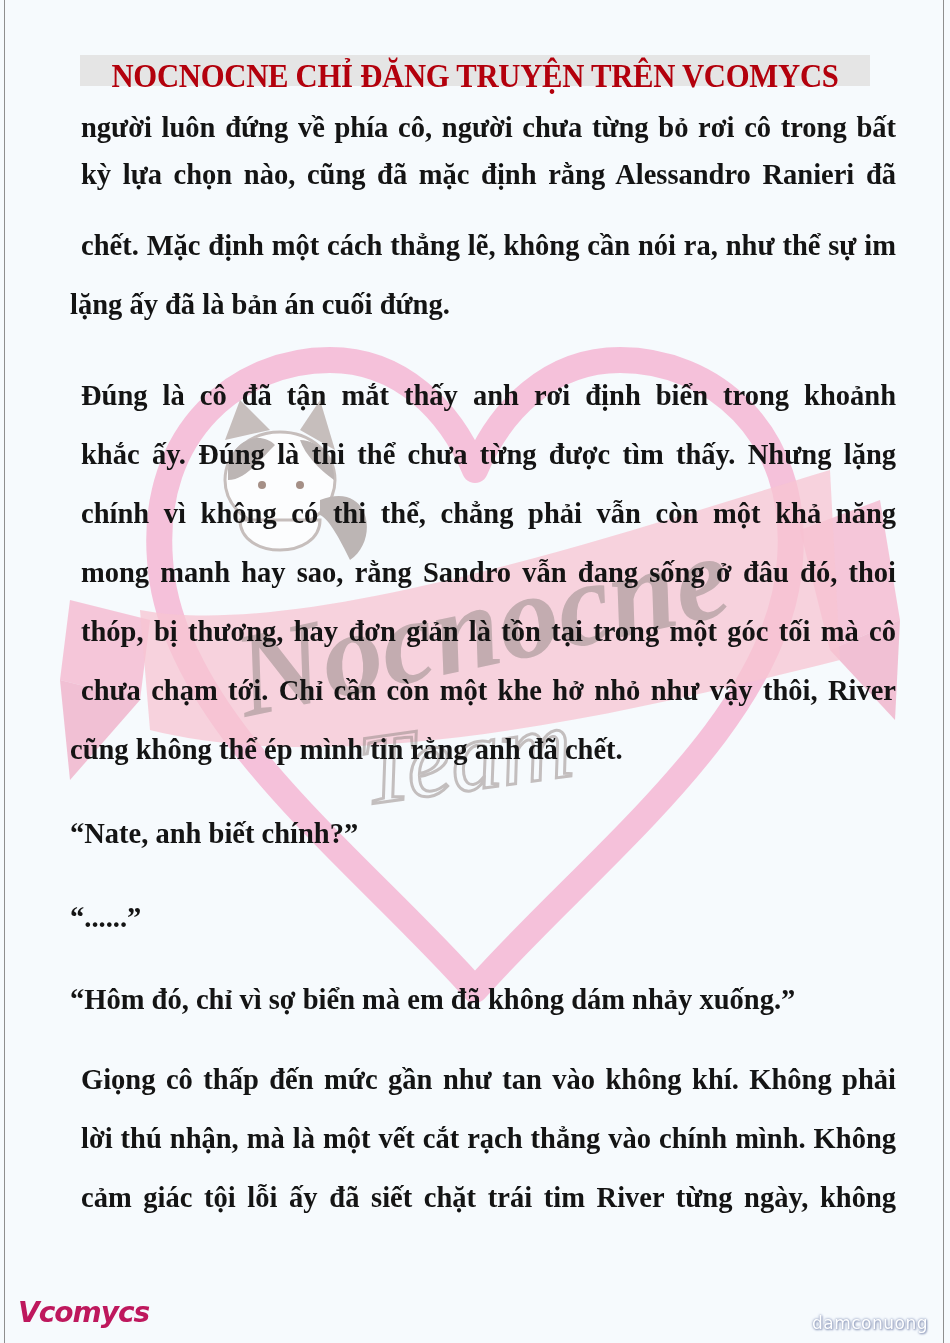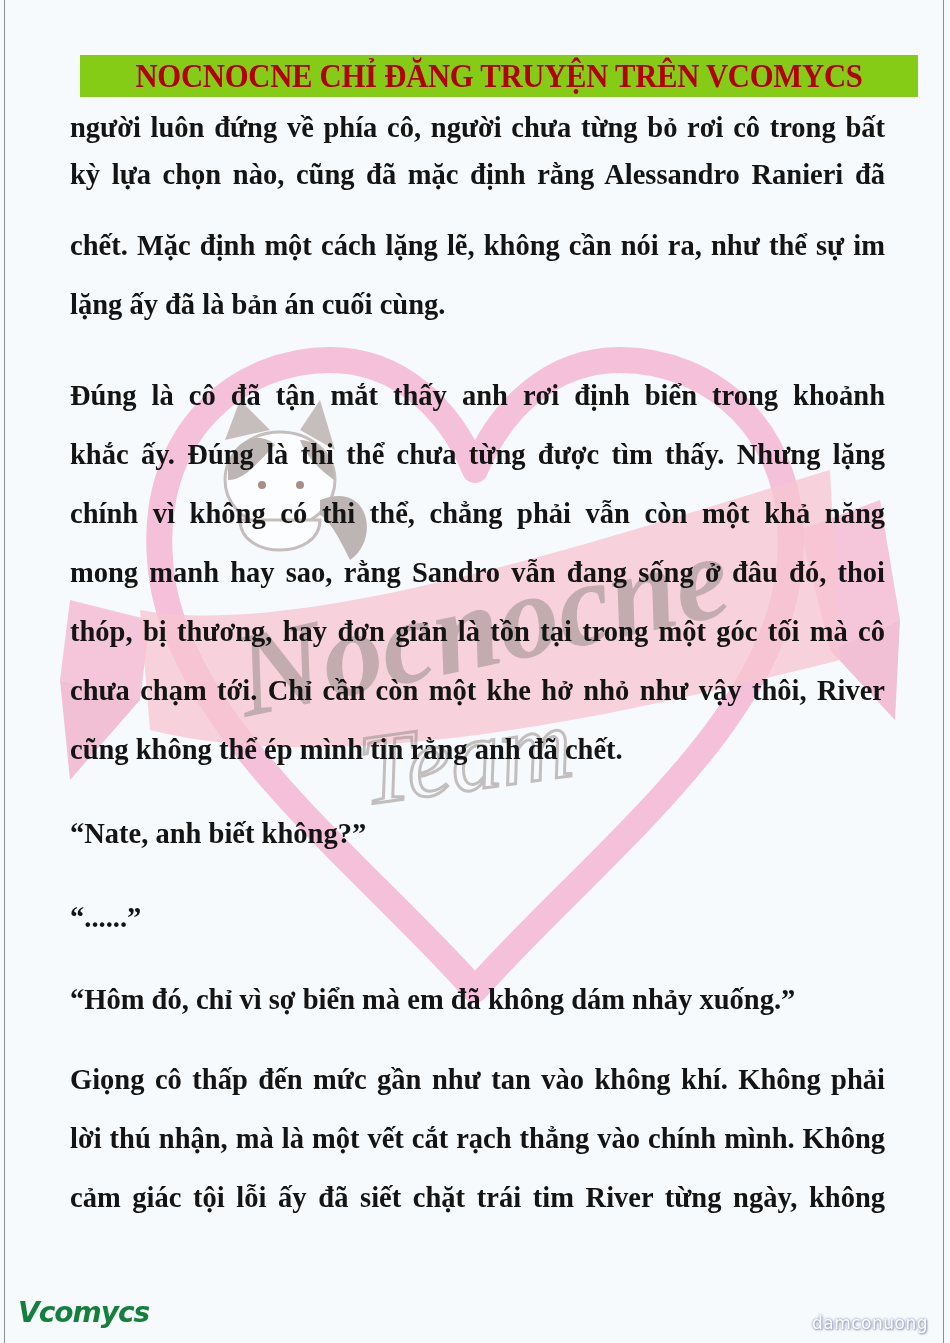--- a/index.html
+++ b/index.html
@@ -6,39 +6,39 @@
   body {
     width:950px; height:1343px; position:relative; overflow:hidden;
     background:#f6fafd;
     font-family:"Liberation Serif", "DejaVu Serif", serif;
   }
   .border-left { position:absolute; left:4px; top:0; width:1px; height:1343px; background:#8e8e8e; }
   .border-right { position:absolute; left:943px; top:0; width:1px; height:1343px; background:#8e8e8e; }
 
   .watermark { position:absolute; left:0; top:0; width:950px; height:1343px; pointer-events:none; }
 
-  .title-wrap { position:absolute; left:80px; top:55px; width:790px; height:42px; background:#84cc16;padding-left:48px; }
+  .title-wrap { position:absolute; left:80px; top:55px; width:790px; height:31px; background:#e5e5e5; }
   .title {
     position:absolute; left:0; right:0; top:0; height:42px; line-height:42px;
     text-align:center; color:#b3000c; font-weight:bold; font-size:33px;
     letter-spacing:-0.3px; white-space:nowrap;
     transform:scaleX(0.93); transform-origin:center;
   }
 
   .content { position:absolute; left:70px; top:108px; width:815px; }
   .line {
     position:absolute; left:0; width:815px; height:40px;
     font-size:28.5px; font-weight:bold; color:#141414; white-space:nowrap;
     line-height:40px;
   }
-  .just { text-align:justify; text-align-last:justify; }
+  .just { text-align:justify; text-align-last:justify;margin-left:11px; }
 
   .footer-logo {
     position:absolute; left:18px; top:1296px; font-family:"DejaVu Sans", sans-serif;
-    font-style:italic; font-weight:bold; font-size:28px; color:#15803d; letter-spacing:-1px;text-align:center;
+    font-style:italic; font-weight:bold; font-size:28px; color:#be185d; letter-spacing:-1px;text-align:center;
   }
   .footer-site {
     position:absolute; left:812px; top:1313px; font-family:"DejaVu Sans", sans-serif;
     font-size:17px; color:#ffffff; letter-spacing:0.5px;
     text-shadow:0 0 2px #9aa6c4, 0 0 3px #9aa6c4, 1px 1px 2px #8d98b8;
     text-align:center;
   }
 </style>
 </head>
 <body>
@@ -73,32 +73,32 @@
 </svg>
 
 <div class="title-wrap">
   <div class="title">NOCNOCNE CHỈ ĐĂNG TRUYỆN TRÊN VCOMYCS</div>
 </div>
 
 <div class="content">
 
   <div class="line just" style="top:0px">người luôn đứng về phía cô, người chưa từng bỏ rơi cô trong bất</div>
   <div class="line just" style="top:47px">kỳ lựa chọn nào, cũng đã mặc định rằng Alessandro Ranieri đã</div>
-  <div class="line just" style="top:118px">chết. Mặc định một cách lặng lẽ, không cần nói ra, như thể sự im</div>
-  <div class="line" style="top:177px">lặng ấy đã là bản án cuối cùng.</div>
+  <div class="line just" style="top:118px">chết. Mặc định một cách thẳng lẽ, không cần nói ra, như thể sự im</div>
+  <div class="line" style="top:177px">lặng ấy đã là bản án cuối đứng.</div>
 
   <div class="line just" style="top:268px">Đúng là cô đã tận mắt thấy anh rơi định biển trong khoảnh</div>
   <div class="line just" style="top:327px">khắc ấy. Đúng là thi thể chưa từng được tìm thấy. Nhưng lặng</div>
   <div class="line just" style="top:386px">chính vì không có thi thể, chẳng phải vẫn còn một khả năng</div>
   <div class="line just" style="top:445px">mong manh hay sao, rằng Sandro vẫn đang sống ở đâu đó, thoi</div>
   <div class="line just" style="top:504px">thóp, bị thương, hay đơn giản là tồn tại trong một góc tối mà cô</div>
   <div class="line just" style="top:563px">chưa chạm tới. Chỉ cần còn một khe hở nhỏ như vậy thôi, River</div>
   <div class="line" style="top:622px">cũng không thể ép mình tin rằng anh đã chết.</div>
 
-  <div class="line" style="top:706px">“Nate, anh biết không?”</div>
+  <div class="line" style="top:706px">“Nate, anh biết chính?”</div>
   <div class="line" style="top:790px">“......”</div>
   <div class="line" style="top:872px">“Hôm đó, chỉ vì sợ biển mà em đã không dám nhảy xuống.”</div>
 
   <div class="line just" style="top:952px">Giọng cô thấp đến mức gần như tan vào không khí. Không phải</div>
   <div class="line just" style="top:1011px">lời thú nhận, mà là một vết cắt rạch thẳng vào chính mình. Không</div>
   <div class="line just" style="top:1070px">cảm giác tội lỗi ấy đã siết chặt trái tim River từng ngày, không</div>
 </div>
 
 <div class="footer-logo">Vcomycs</div>
 <div class="footer-site">damconuong</div>

